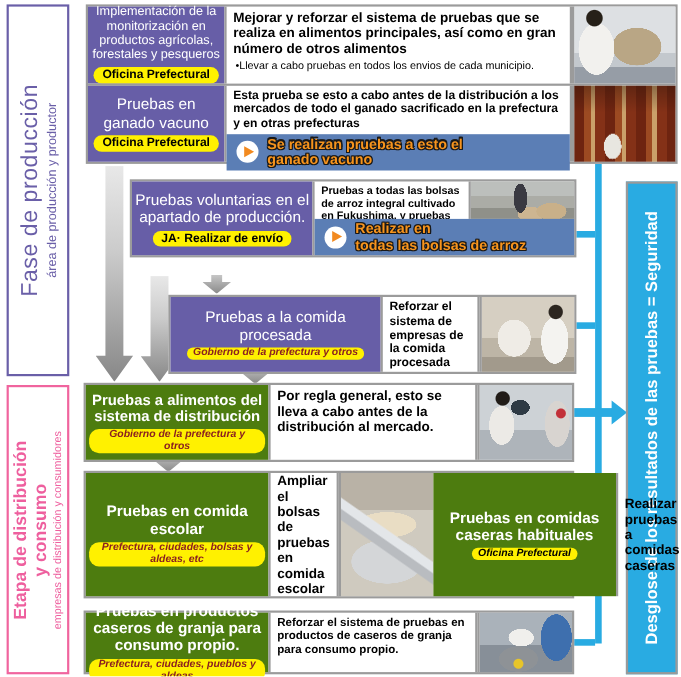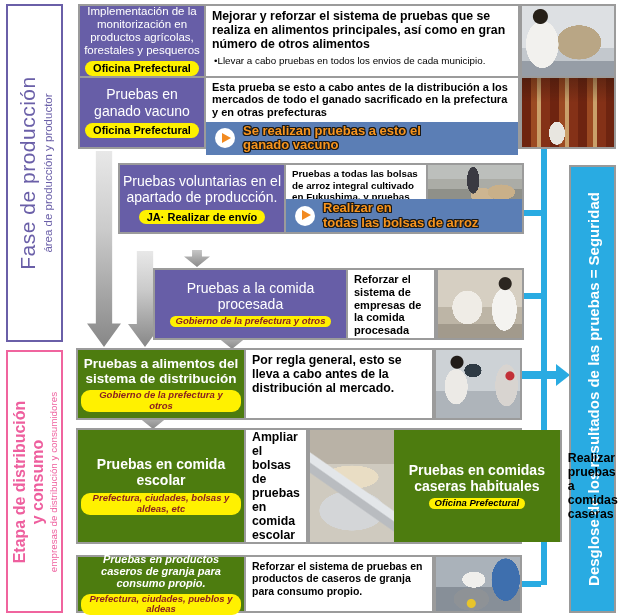--- a/index.html
+++ b/index.html
@@ -62,21 +62,21 @@
   .pcell { box-sizing:border-box; flex:none; display:flex; flex-direction:column;
            align-items:center; justify-content:center; text-align:center; padding:3px; }
   .purple { background:#675ea7; color:#fff; }
   .pinkc  { background:#4d7c0f; color:#fff; }
   .w158{width:124px;align-items:center;} .w164{width:164px;} .w165{width:191px;} .w166{width:166px;}
 
   .t11  { font-size:11.5px; line-height:1.13; }
   .t15  { font-size:14px; line-height:1.18; }
   .t14  { font-size:14px;  line-height:1.12; font-weight:bold; }
   .t13  { font-size:13.5px; line-height:1.12; font-weight:bold; }
-  .t11b { font-size:11px; line-height:1.12; font-weight:bold;font-style:italic; }
+  .t11b { font-size:14px; line-height:1.12; font-weight:bold; }
 
   .pill { background:#fff100; color:#000; font-weight:bold; border-radius:9px;
           padding:1px 8px; margin-top:4px; font-size:11px; line-height:1.15; max-width:95%; }
   .pill-sm { font-size:9.5px; padding:0 6px;font-style:italic; }
   .pill-red { color:#8a2020; }
 
   .dcell { flex:1; min-width:0; box-sizing:border-box; border-left:2px solid #9b9b9b;
            border-right:2px solid #9b9b9b; display:flex; flex-direction:column; }
   .vcent { justify-content:center; }
   .dtext { padding:3px 6px; font-weight:bold; color:#000; }

